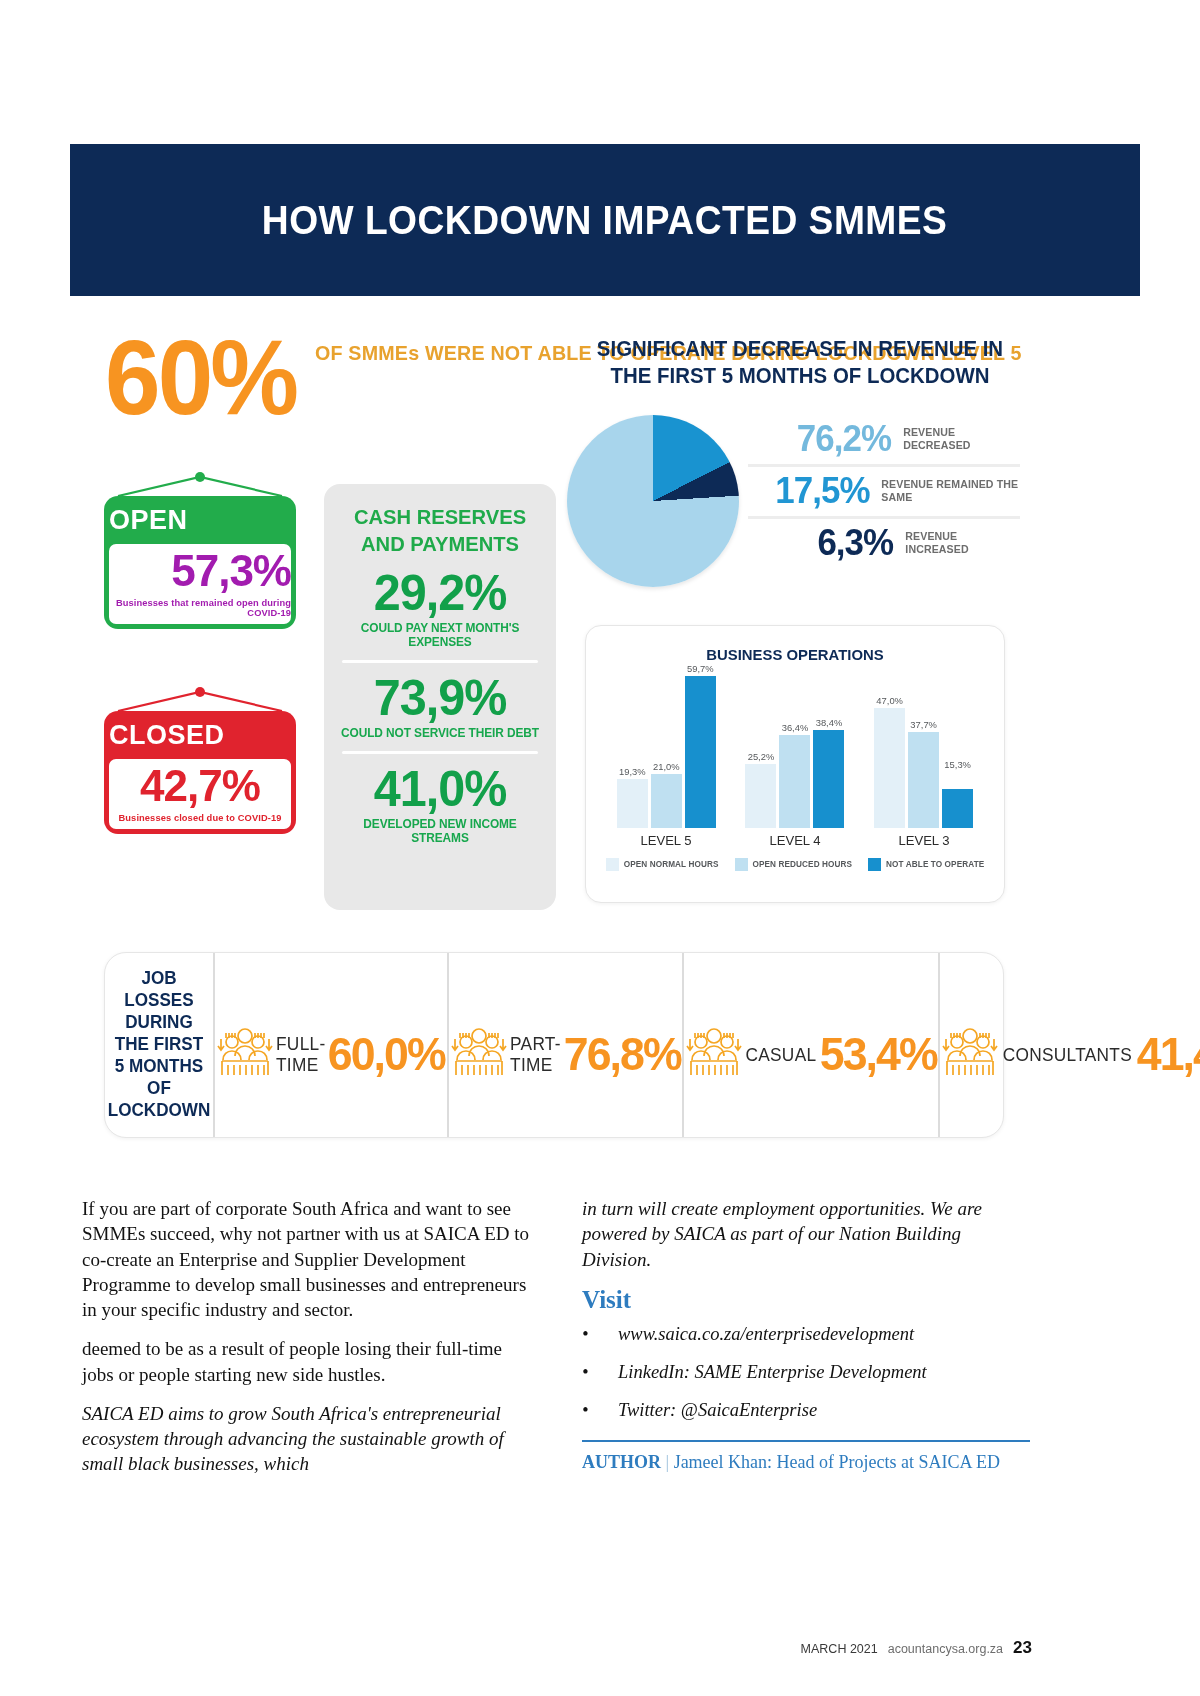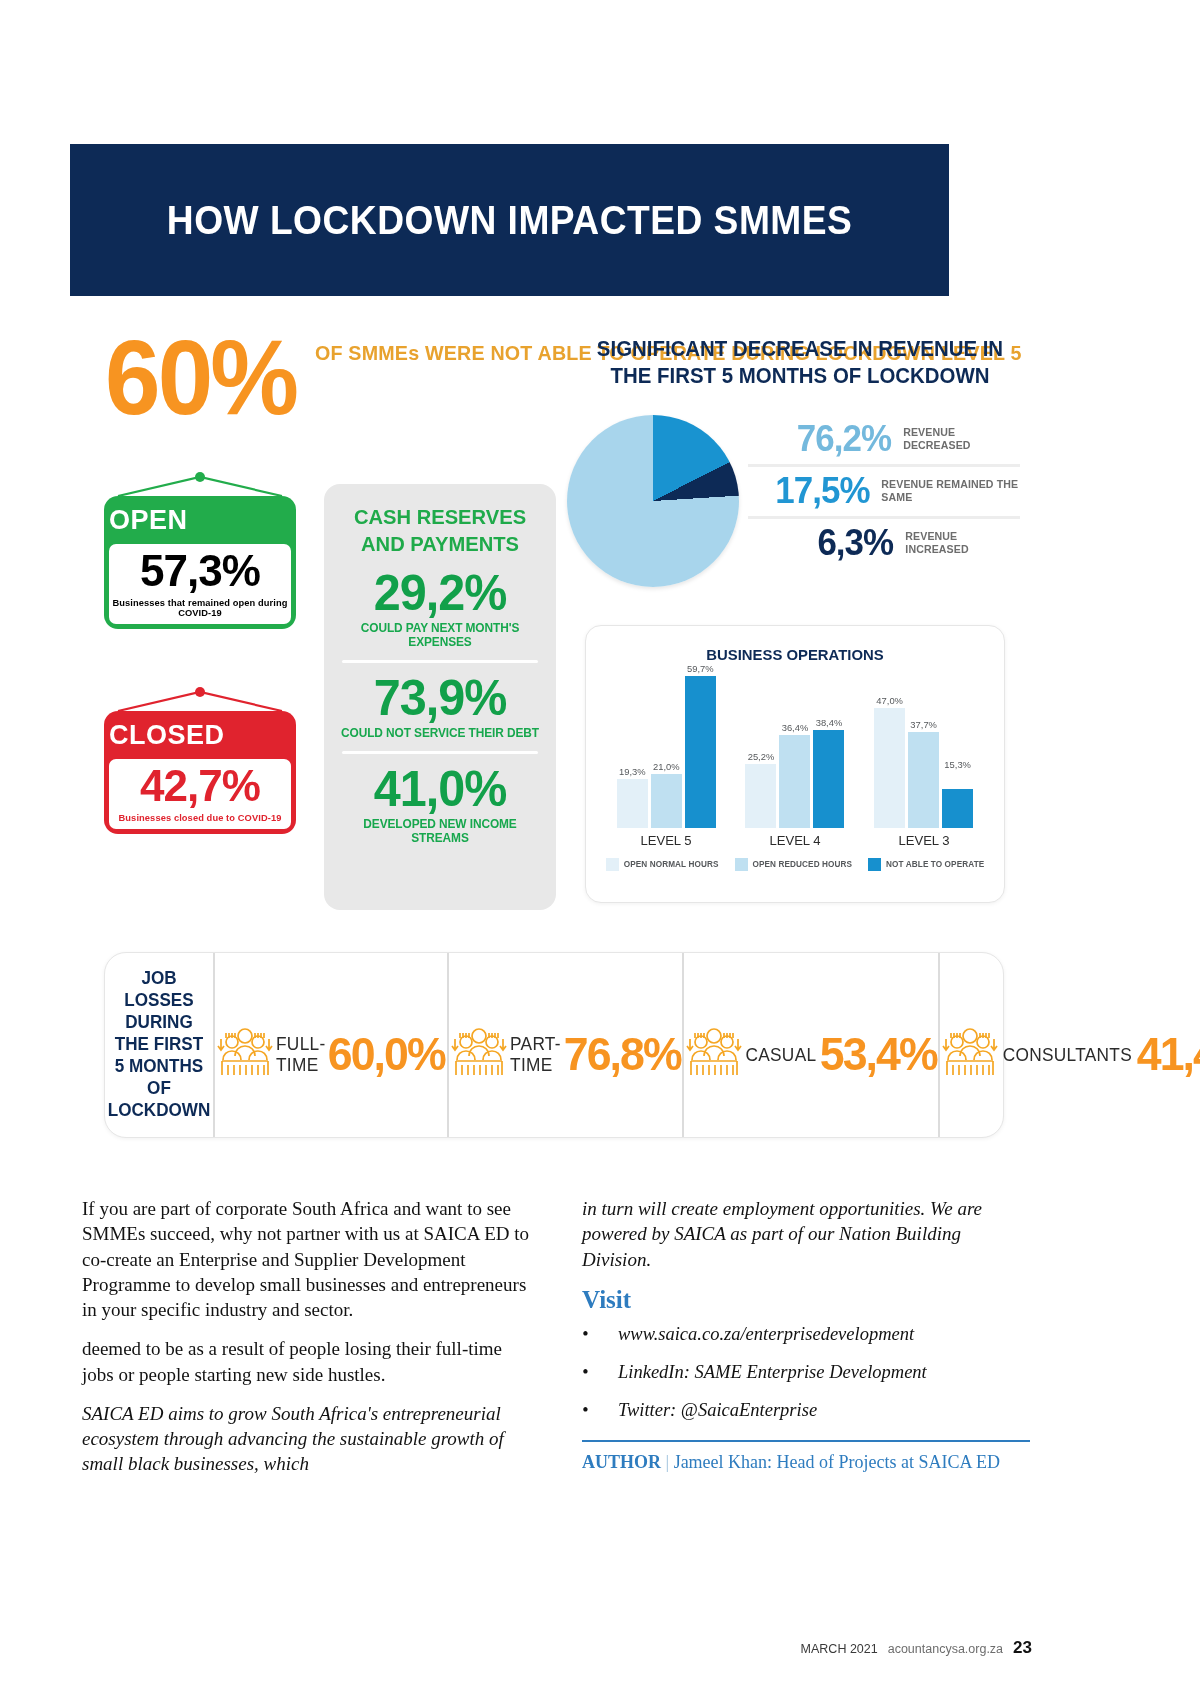--- a/index.html
+++ b/index.html
@@ -1,39 +1,39 @@
 <!DOCTYPE html>
 <html><head>
 <meta charset="utf-8">
 <style>
   html,body{margin:0;padding:0;background:#ffffff;}
   body{width:1200px;height:1696px;font-family:"Liberation Sans",sans-serif;color:#1b1b1b;position:relative;overflow:hidden;}
   .page{position:relative;width:1200px;height:1696px;}
 
   
-  .banner{position:absolute;left:70px;top:144px;width:879px;height:152px;background:#0d2a56;display:flex;align-items:center;justify-content:center;}
+  .banner{position:absolute;left:70px;top:144px;width:1070px;height:152px;background:#0d2a56;display:flex;align-items:center;justify-content:center;}
   .banner-title{color:#ffffff;font-size:40px;font-weight:bold;letter-spacing:.5px;transform:scaleX(.93);font-family:"Liberation Sans",sans-serif;}
 
   
   .sixty-wrap{position:absolute;left:100px;top:328px;display:flex;align-items:flex-start;}
   .sixty-num{font-size:105px;line-height:.95;font-weight:bold;color:#f79421;transform:scaleX(.95);letter-spacing:-3px;}
   .sixty-text{margin-left:14px;margin-top:12px;color:#e8a22e;font-weight:bold;font-size:20.5px;line-height:1.28;letter-spacing:.2px;transform:scaleX(.96);transform-origin:left top;}
 
   
   .sign{position:absolute;width:192px;}
   .sign .rope{position:relative;height:26px;}
   .sign .rope svg{position:absolute;left:0;top:0;}
   .sign-body{border-radius:14px;padding:5px;}
   .sign-head{font-size:27px;font-weight:bold;color:#fff;text-align:left;padding:4px 0 8px;letter-spacing:.5px;}
   .sign-panel{background:#fff;border-radius:7px;padding:5px 0 6px;text-align:center;}
   .sign-pct{font-size:44px;font-weight:bold;line-height:1;letter-spacing:-1px;}
   .sign-cap{font-size:9.3px;font-weight:bold;margin-top:5px;letter-spacing:.1px;}
   .open-sign{left:104px;top:470px;}
   .open-sign .sign-body{background:#22ac4b;}
-  .open-sign .sign-pct,.open-sign .sign-cap{color:#000000;}
+  .open-sign .sign-pct,.open-sign .sign-cap{color:#a21caf;text-align:right;}
   .closed-sign{left:104px;top:685px;}
   .closed-sign .sign-body{background:#e0232e;}
   .closed-sign .sign-pct,.closed-sign .sign-cap{color:#e0232e;}
 
   
   .cash-card{position:absolute;left:324px;top:484px;width:232px;height:426px;background:#e8e8e8;border-radius:16px;padding:20px 12px 0;box-sizing:border-box;text-align:center;}
   .cash-title{color:#1faa4a;font-size:21px;font-weight:bold;line-height:1.28;transform:scaleX(.96);}
   .cash-row{margin-top:10px;}
   .cash-pct{color:#12a04a;font-size:50px;font-weight:bold;line-height:1;letter-spacing:-1px;transform:scaleX(.97);}
   .cash-lbl{color:#17a74d;font-size:12.4px;font-weight:bold;margin-top:3px;letter-spacing:-.1px;transform:scaleX(.96);}

